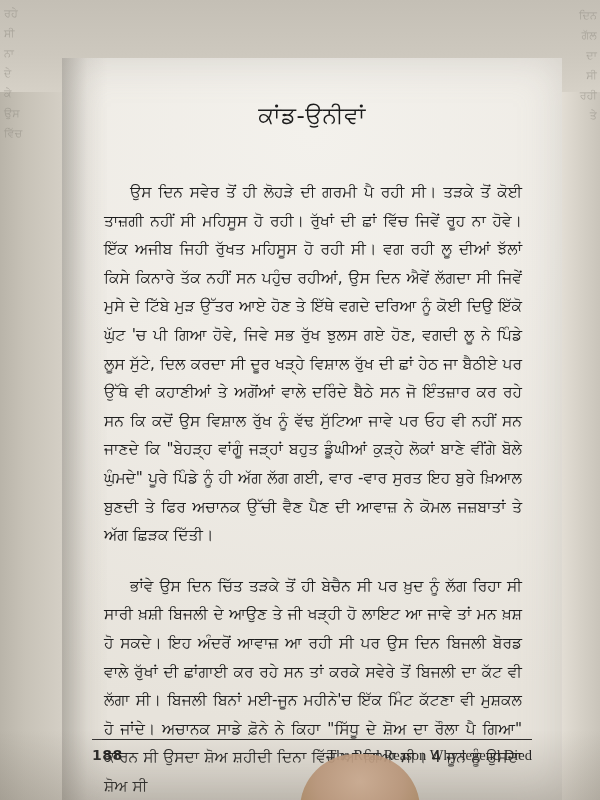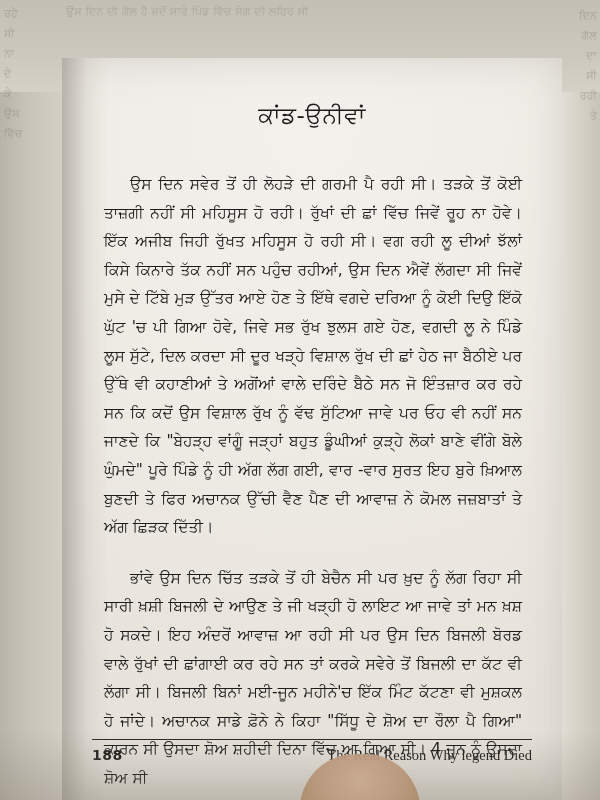--- a/index.html
+++ b/index.html
@@ -98,21 +98,21 @@
     position: absolute;
     left: 42px;
     top: 112px;
     width: 418px;
     font-size: 15.4px;
     line-height: 28.6px;
     color: #1c1c1c;
     text-align: justify;
     text-justify: inter-word;
   }
-  .para { margin: 0 0 22px 0; text-indent: 26px; }
+  .para { margin: 8px 0 22px 0; text-indent: 26px; }
 
   .footer {
     position: absolute;
     left: 30px;
     bottom: 36px;
     width: 440px;
     border-top: 1.6px solid #2a2a2a;
     padding-top: 7px;
     display: flex;
     align-items: baseline;
@@ -125,21 +125,20 @@
 </style>
 </head>
 <body>
 
 <div id="page">
 
   <div class="bg-left"></div>
   <div class="bg-right"></div>
   <div class="bg-top"></div>
 
-  <div class="ghost-col ghost-top">ਉਸ ਦਿਨ ਦੀ ਗੱਲ ਹੈ ਜਦੋਂ ਸਾਰੇ ਪਿੰਡ ਵਿੱਚ ਸੋਗ ਦੀ ਲਹਿਰ ਸੀ</div>
   <div class="ghost-col ghost-left">ਰਹੇ
 ਸੀ
 ਨਾ
 ਦੇ
 ਕੇ
 ਉਸ
 ਵਿੱਚ</div>
   <div class="ghost-col ghost-right">ਦਿਨ
 ਗੱਲ
 ਦਾ

